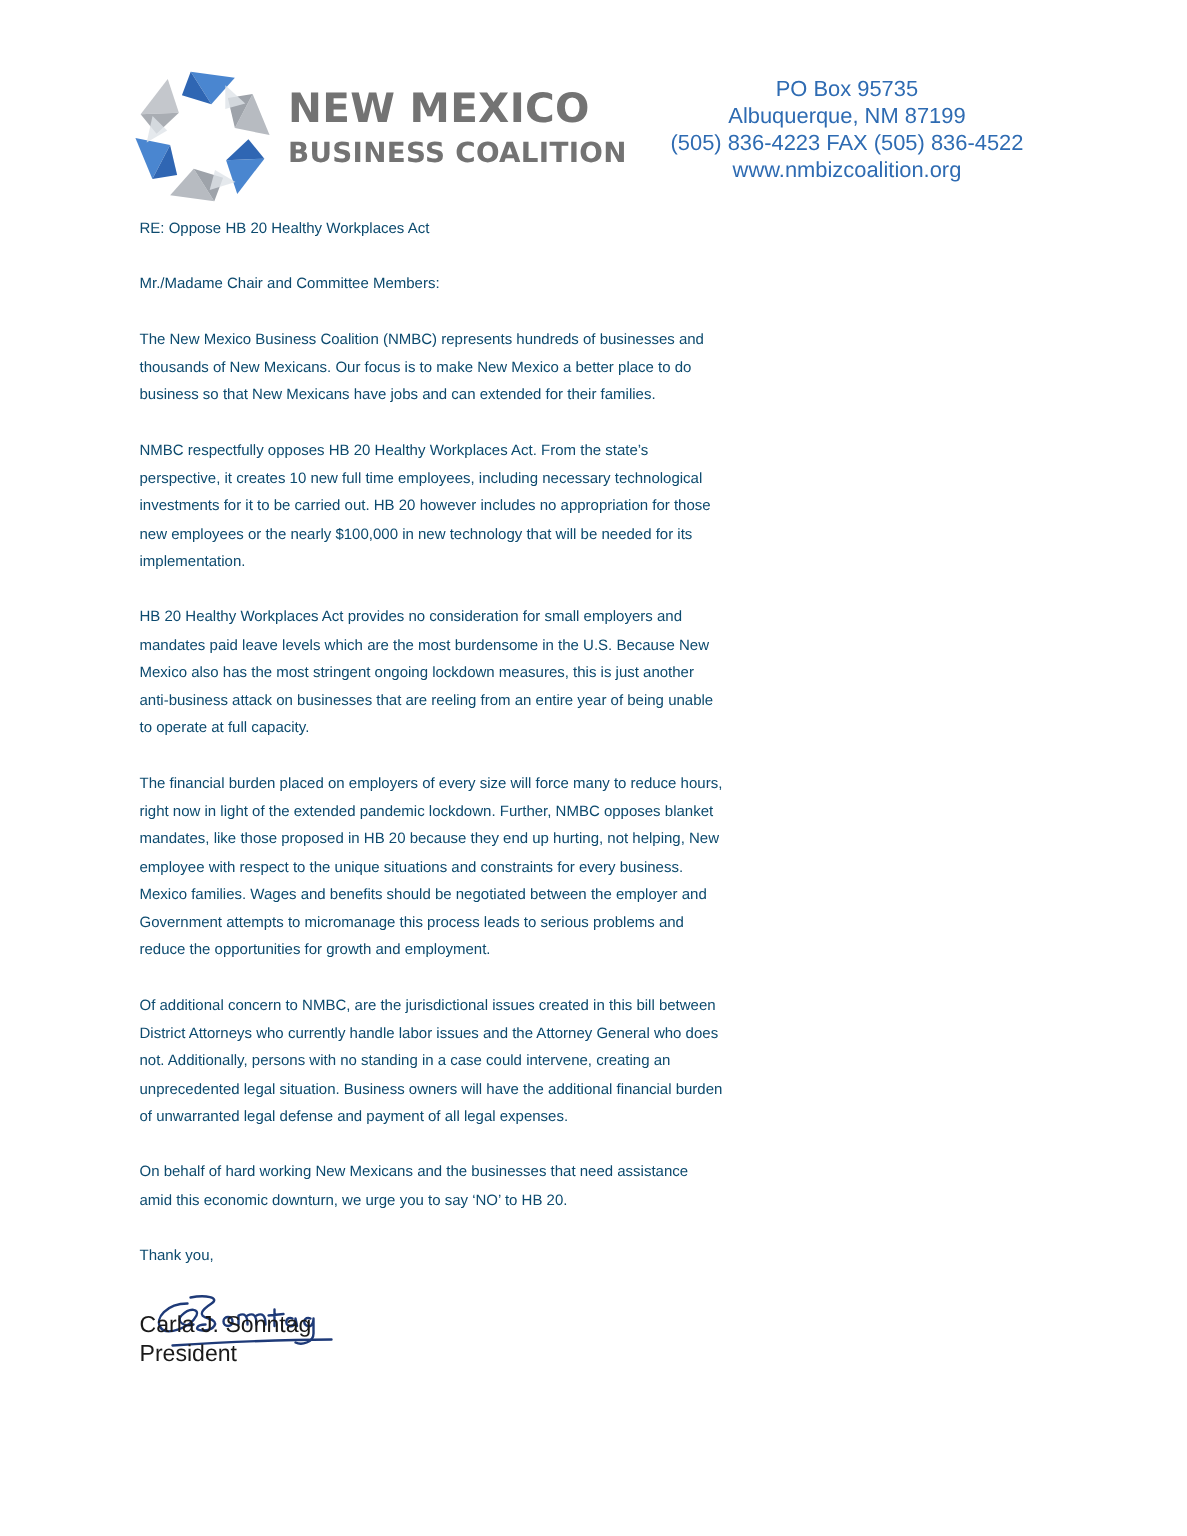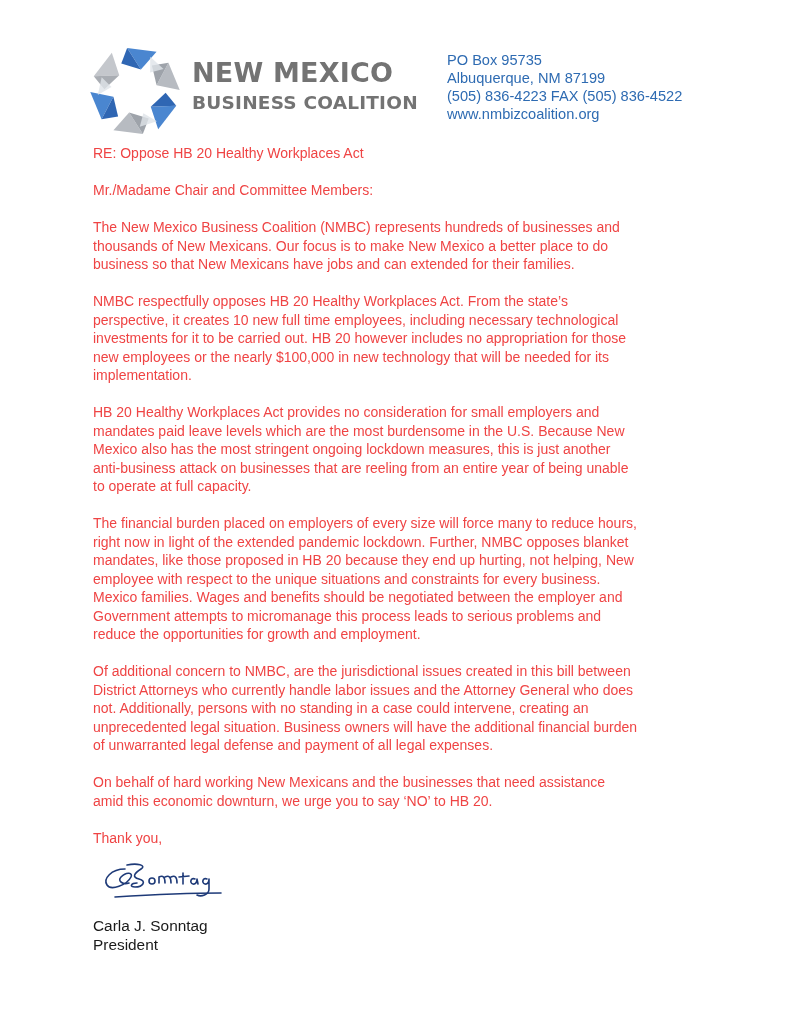--- a/index.html
+++ b/index.html
@@ -5,28 +5,28 @@
     html, body { margin: 0; padding: 0; background: #ffffff; }
     body {
       width: 791px; height: 1024px; position: relative; overflow: hidden;
       font-family: "Liberation Sans", sans-serif; color: #1a1a1a;
     }
     .letterhead { position: absolute; left: 0; top: 0; width: 791px; height: 140px; }
     .logo-mark { position: absolute; left: 86px; top: 42px; width: 98px; height: 98px; }
     .logo-text { position: absolute; left: 192px; top: 57px; color: #737373; font-family: "DejaVu Sans", sans-serif; font-weight: bold; }
     .logo-name { font-size: 27px; letter-spacing: 0.2px; line-height: 32px; white-space: nowrap; }
     .logo-sub { font-size: 18.5px; letter-spacing: 0.2px; line-height: 22px; margin-top: 3px; white-space: nowrap; }
-    .contact { position: absolute; left: 447px; top: 51px; color: #2e6bb2; font-size: 14.6px; line-height: 18px; }
+    .contact { position: absolute; left: 447px; top: 51px; color: #2e6bb2; font-size: 14.6px; line-height: 18px; text-align: center; }
     .contact div { white-space: nowrap; }
 
-    .body { position: absolute; left: 93px; top: 144px; width: 650px; font-size: 14px; line-height: 18.5px; color: #ef4444; }
+    .body { position: absolute; left: 93px; top: 144px; width: 650px; font-size: 10px; line-height: 18.5px; color: #0c4a6e; }
     .body p { margin: 0 0 18.5px 0; }
     .line { display: block; white-space: nowrap; }
     .signature { position: absolute; left: 97px; top: 855px; width: 140px; height: 50px; }
-    .signer { position: absolute; left: 93px; top: 917px; font-size: 15.4px; line-height: 18.5px; }
+    .signer { position: absolute; left: 93px; top: 875px; font-size: 15.4px; line-height: 18.5px; }
   </style>
 </head>
 <body>
 
 <div class="letterhead">
   <svg class="logo-mark" viewBox="0 0 100 100">
     <g transform="translate(50,50)">
       <g>
         <path d="M-8,-44 L22,-40 L6,-22 Z" fill="#4a86d0"></path>
         <path d="M-8,-44 L6,-22 L-14,-28 Z" fill="#2f66b3"></path>

